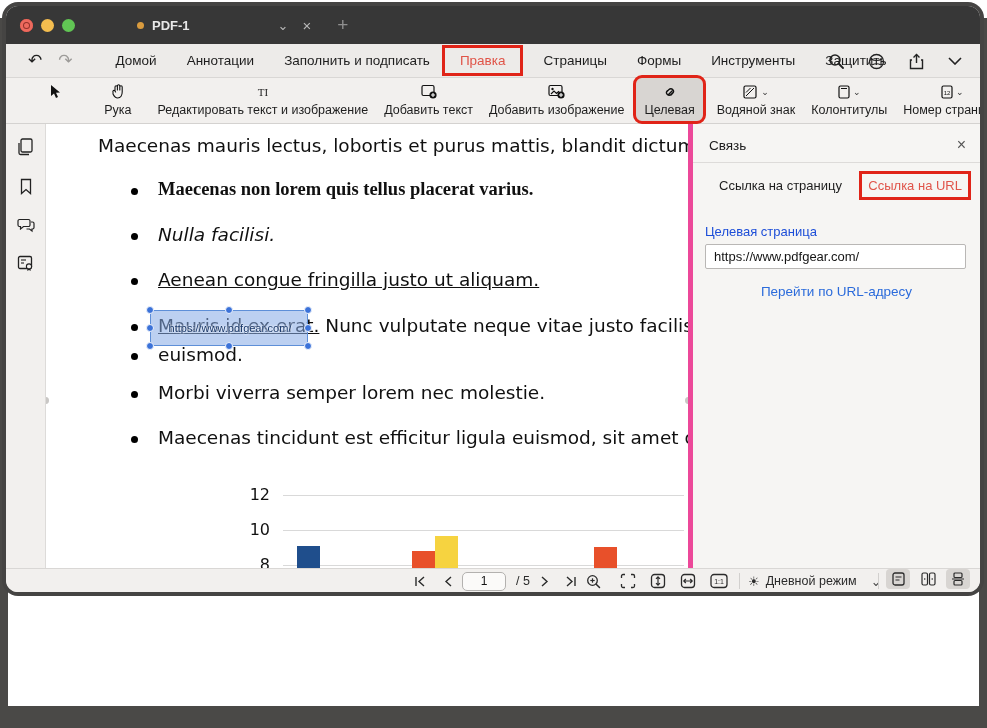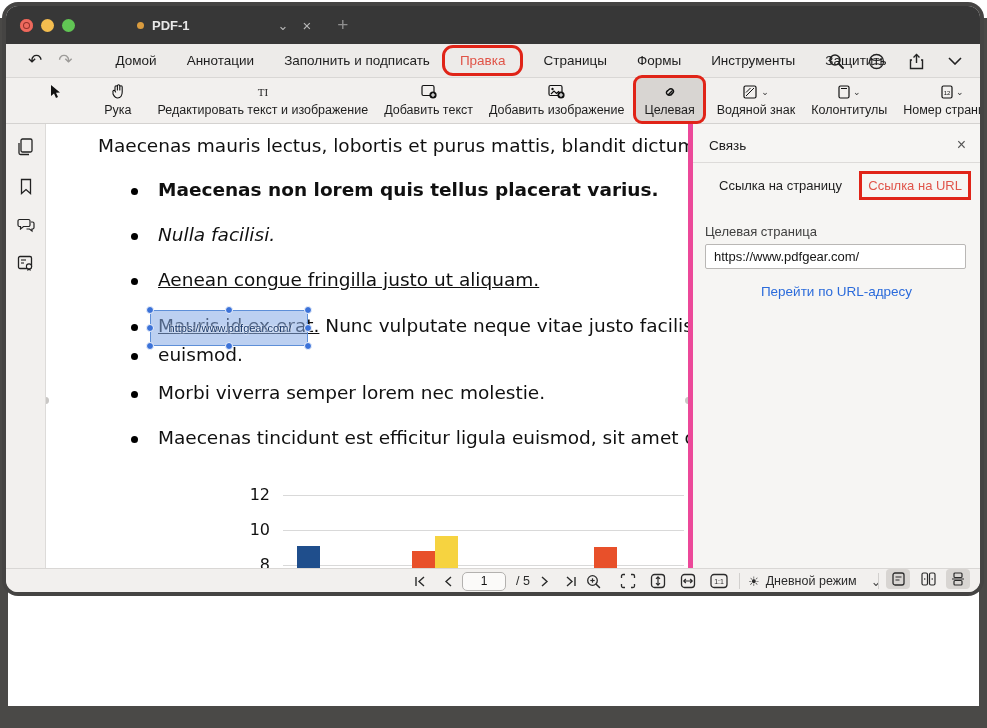--- a/index.html
+++ b/index.html
@@ -21,21 +21,21 @@
   .tab { display:flex; align-items:center; gap:8px; margin-left:62px; color:#e8e8e8; font-size:13px; font-weight:700; }
   .tab-dot { width:7px; height:7px; border-radius:50%; background:#d99b3e; }
   .tab-controls { display:flex; align-items:center; gap:14px; margin-left:88px; color:#b9b9b9; font-size:13px; }
   .tab-plus { margin-left:26px; color:#8f8f8f; font-size:19px; }
 
   
   .menubar { position:absolute; left:0; top:38px; right:0; height:34px; background:#edebe9; border-bottom:1px solid #d9d7d5; display:flex; align-items:center; }
   .undo-redo { display:flex; gap:16px; margin-left:22px; font-size:17px; }
   .menu-items { display:flex; align-items:center; margin-left:28px; gap:0; }
   .menu-item { font-size:13.5px; color:#1d1d1d; padding:5px 15px; cursor:default; white-space:nowrap; }
-  .menu-item.active { color:#e05448;border-radius:8px; }
+  .menu-item.active { color:#e05448; }
   .red-box { outline:3px solid #e02418; outline-offset:0px; }
   .menu-icons { position:absolute; right:18px; top:0; height:34px; display:flex; align-items:center; gap:24px; color:#222; }
 
   
   .toolbar { position:absolute; left:0; top:72px; right:0; height:46px; background:#f2f0ee; border-bottom:1px solid #d4d2d0; display:flex; align-items:flex-start; }
   .tool { display:flex; flex-direction:column; align-items:center; justify-content:flex-start; gap:3px; padding:5px 8px 4px; font-size:12.5px; color:#1d1d1d; white-space:nowrap; border-radius:6px; }
   .tool .ticon { height:17px; display:flex; align-items:center; gap:3px; color:#222; }
   .tool.active-tool { background:#d8d5d2; }
   .chev { font-size:9px; color:#333; }
 
@@ -73,21 +73,21 @@
   .robot { position:absolute; left:583px; top:505px; width:38px; height:38px; border-radius:50%; background:#e8695f; z-index:6; display:flex; align-items:center; justify-content:center; }
 
   .edge-dot { position:absolute; width:7px; height:7px; border-radius:50%; background:#c9c7c5; z-index:4; }
 
   
   .panel-header { position:absolute; left:16px; top:8px; right:14px; height:26px; display:flex; align-items:center; justify-content:space-between; font-size:13.5px; color:#1c1c1c; }
   .panel-divider { position:absolute; left:0; right:0; top:38px; height:1px; background:#dddbd9; }
   .panel-tabs { position:absolute; left:20px; right:12px; top:50px; display:flex; align-items:center; justify-content:space-between; }
   .panel-tab { font-size:13px; color:#1d1d1d; padding:4px 6px; }
   .panel-tab.active { color:#e0544a; }
-  .panel-label { position:absolute; left:12px; top:100px; font-size:13px; color:#404040;text-align:right; }
+  .panel-label { position:absolute; left:12px; top:100px; font-size:13px; color:#1d4ed8;text-align:right; }
   .panel-input { position:absolute; left:12px; right:14px; top:120px; height:25px; background:#fff; border:1px solid #b9b7b5; border-radius:2px; font-size:13px; color:#141414; padding:0 8px; font-family:"Liberation Sans",sans-serif; }
   .panel-link { position:absolute; left:0; right:0; top:160px; text-align:center; font-size:13.5px; color:#2b6bdb; }
 
   
   .statusbar { position:absolute; left:0; right:0; bottom:0; height:24px; background:#f2f0ee; border-top:1px solid #d9d7d5; }
   .sb { position:absolute; top:0; height:24px; display:flex; align-items:center; color:#2b2b2b; font-size:12.5px; }
   .page-input { width:44px; height:19px; border:1px solid #b3b1af; border-radius:5px; background:#fbfaf9; text-align:center; font-size:12px; color:#141414; font-family:"Liberation Sans",sans-serif; }
   .sb-sep { position:absolute; top:4px; width:1px; height:16px; background:#d2d0ce; }
   .view-btn { width:24px; height:20px; border-radius:4px; display:flex; align-items:center; justify-content:center; }
   .view-btn.on { background:#d8d5d2; }
@@ -281,21 +281,21 @@
               <line x1="4" y1="8" x2="7" y2="8" stroke="#222" stroke-width="1.1"></line>
               <circle cx="12" cy="11.5" r="2.6" fill="#f2f0ee" stroke="#222" stroke-width="1.1"></circle>
               <path d="M10.8 13.5 l-0.6 2.5 1.8-1 1.8 1 -0.6-2.5" fill="#222"></path>
             </svg>
         </span>
       </div>
 
       <div class="content doc">
         <div class="doc-line" style="top:11px;">Maecenas mauris lectus, lobortis et purus mattis, blandit dictum tellus</div>
 
-        <div class="bullet b-bold" style="top:55px;">Maecenas non lorem quis tellus placerat varius.</div>
+        <div class="bullet b-bold" style="top:55px;font-family:Liberation Serif, serif;">Maecenas non lorem quis tellus placerat varius.</div>
         <div class="bullet b-italic" style="top:100px;">Nulla facilisi.</div>
         <div class="bullet b-underline" style="top:145px;">Aenean congue fringilla justo ut aliquam. </div>
 
         <div class="bullet" style="top:191px;">
           <span class="link-underline">Mauris id ex erat.</span><span> Nunc vulputate neque vitae justo facilisis, n</span>
         </div>
         <div class="bullet" style="top:220px; left:112px;">
           <span style="position:relative;">euismod.</span>
         </div>
 

